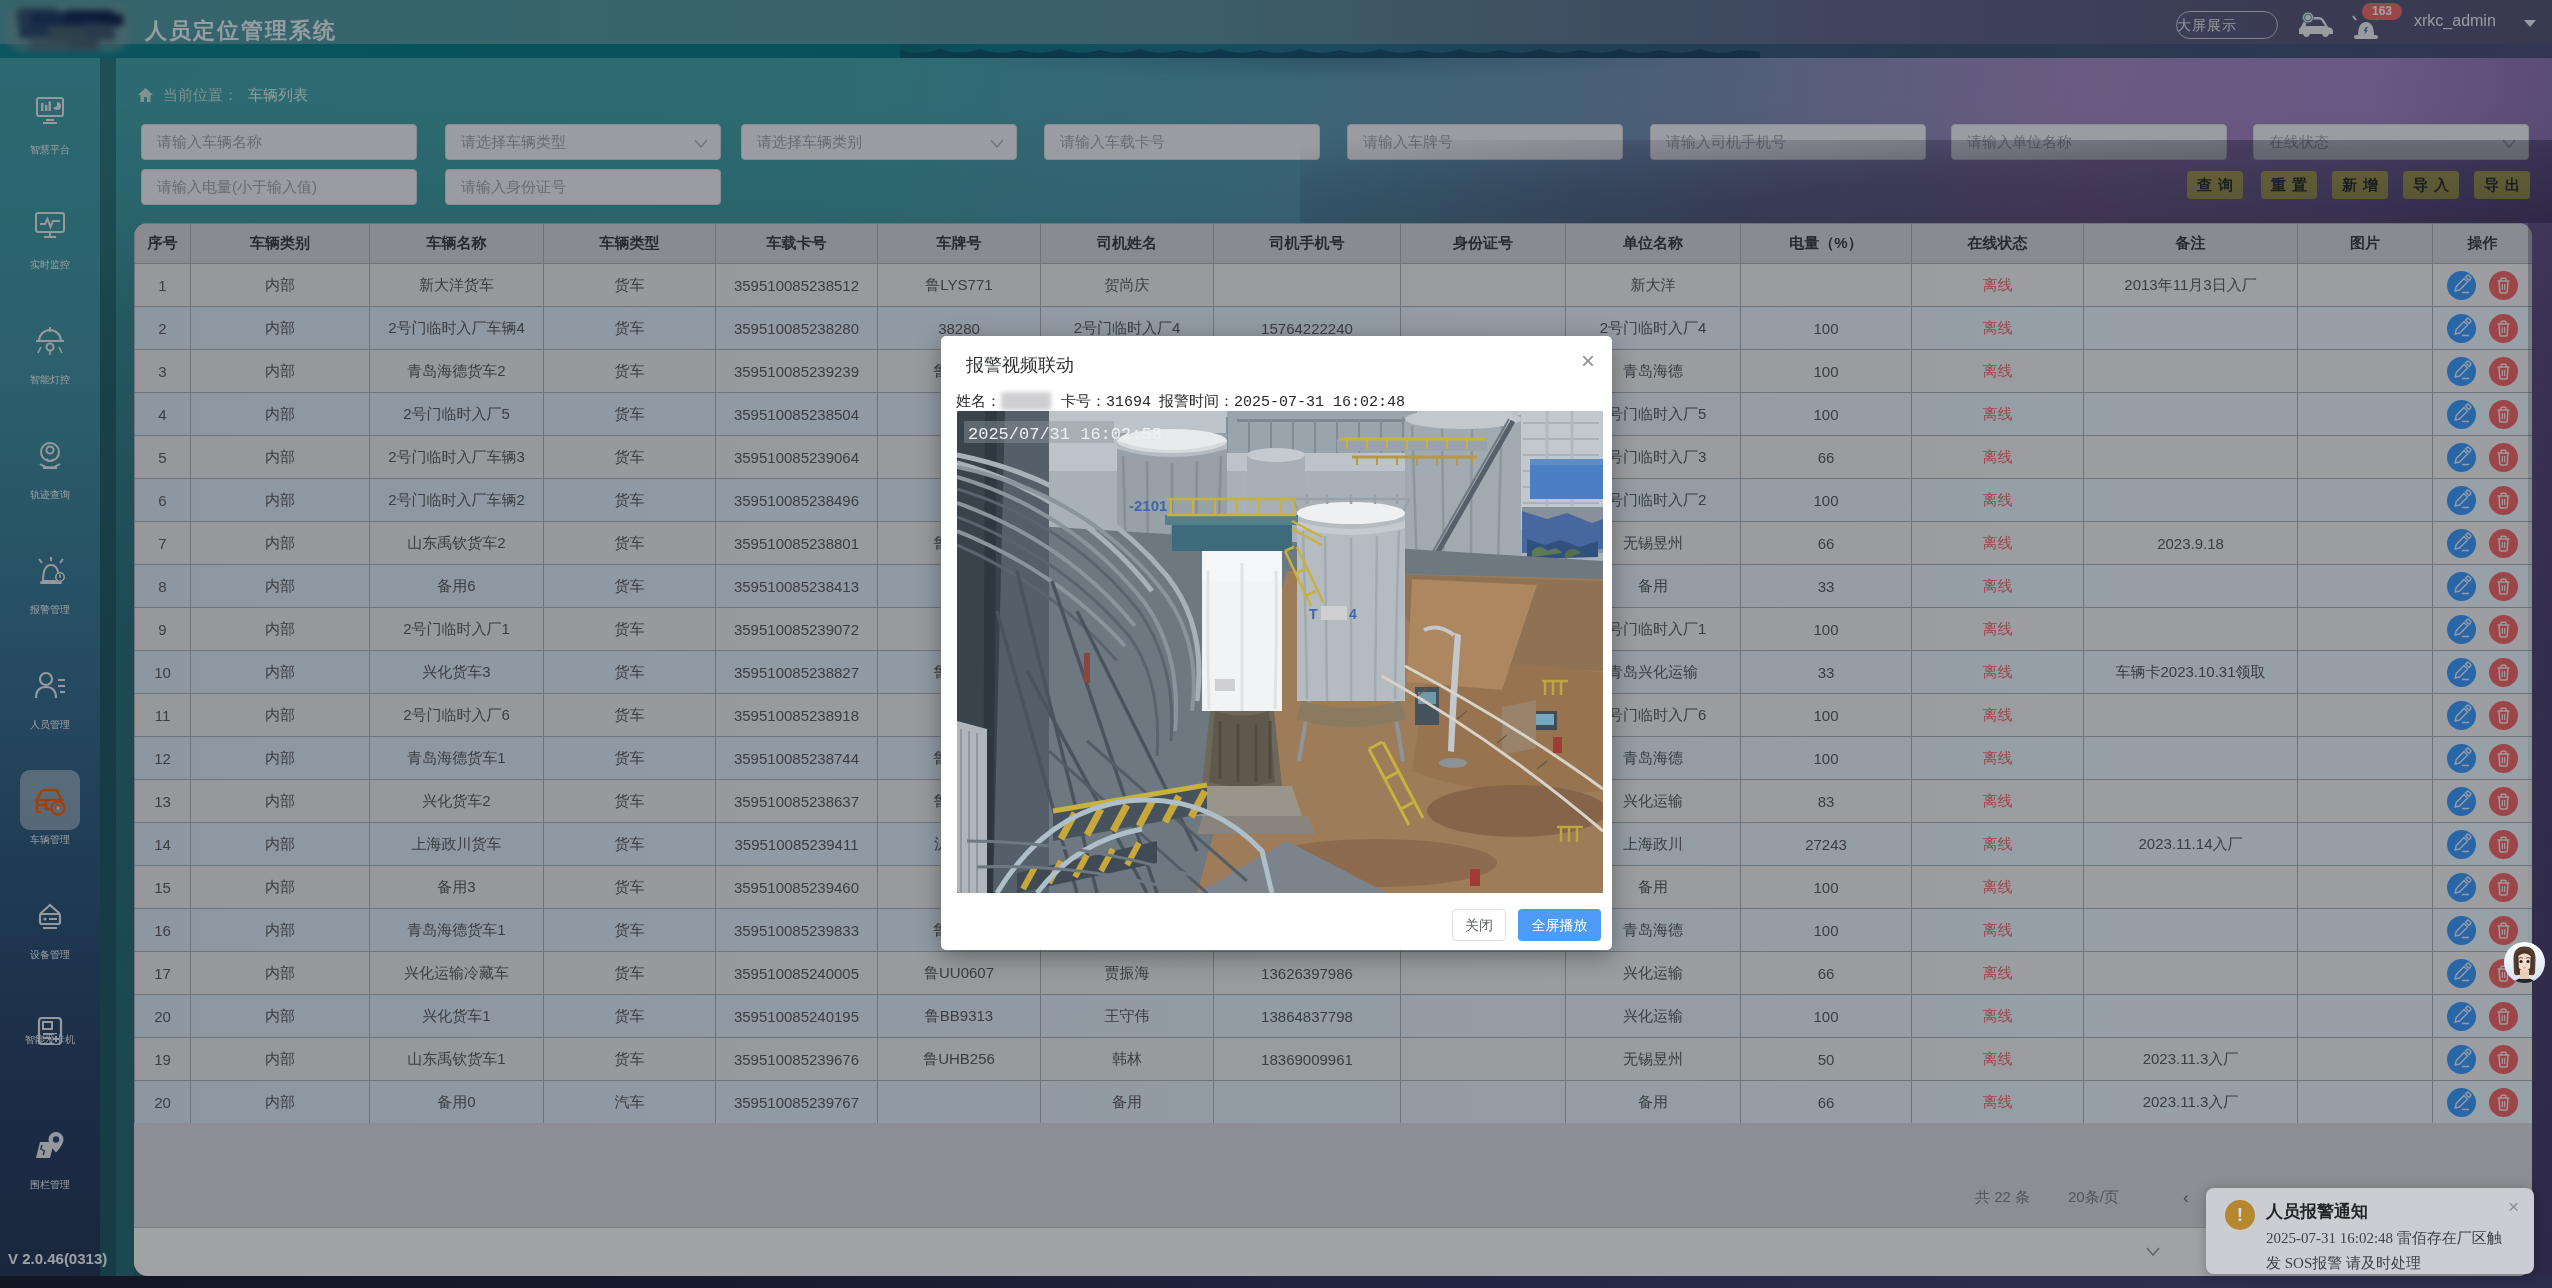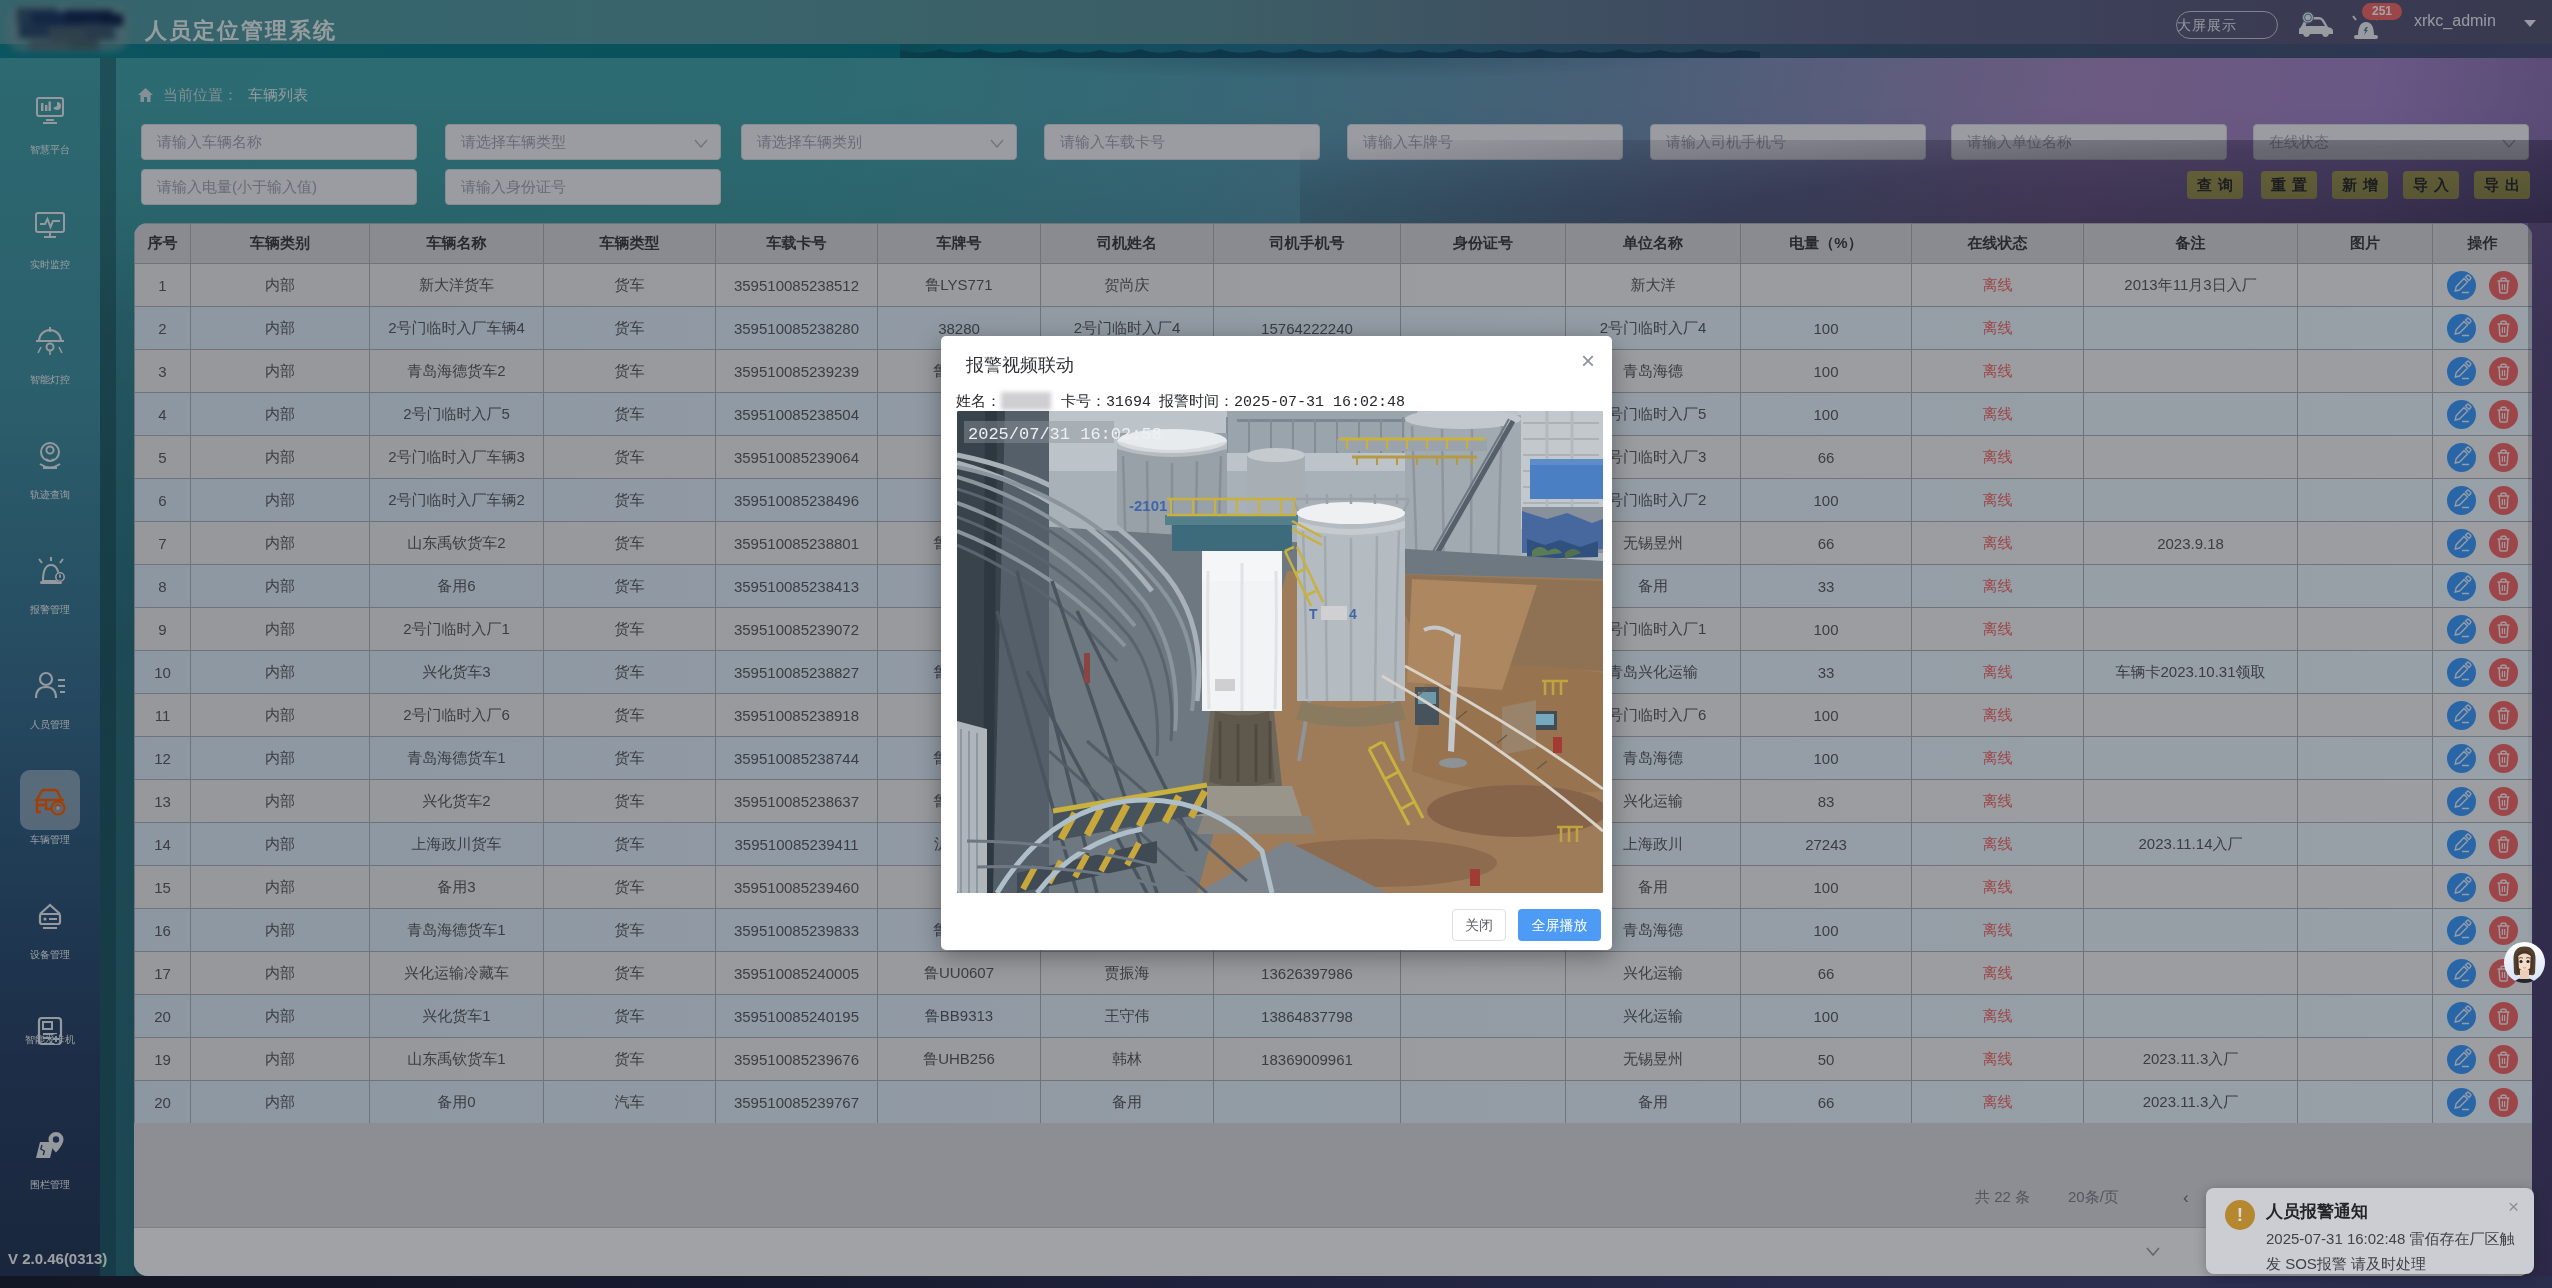--- a/index.html
+++ b/index.html
@@ -57,21 +57,21 @@
 .blurb{display:inline-block;width:50px;height:18px;background:#cfcfd1;filter:blur(2px);vertical-align:-4px;margin-right:10px;}
 #photo{position:absolute;left:957px;top:411px;width:646px;height:482px;overflow:hidden;border-radius:2px;}
 .mbtn1{position:absolute;left:1452px;top:909px;width:54px;height:32px;background:#fff;border:1px solid #dcdfe6;border-radius:4px;
  color:#5f6266;font-size:14px;text-align:center;line-height:30px;}
 .mbtn2{position:absolute;left:1518px;top:909px;width:83px;height:32px;background:#4d9bf5;border-radius:4px;
  color:#fff;font-size:14px;text-align:center;line-height:32px;}
 
 #notif{position:absolute;left:2206px;top:1188px;width:328px;height:86px;background:#cbcdd3;border-radius:8px;
  box-shadow:0 2px 12px rgba(0,0,0,0.25);}
 #notif .nt{position:absolute;left:60px;top:12px;font-size:17px;font-weight:bold;color:#232427;}
-#notif .nb{position:absolute;left:60px;top:38px;width:250px;font-size:15px;line-height:25px;color:#404247;}
+#notif .nb{position:absolute;left:60px;top:38px;width:250px;font-size:15px;line-height:25px;color:#404247;font-family:Liberation Serif, serif;}
 #notif .nx{position:absolute;left:302px;top:8px;font-size:19px;color:#8d9095;}
 #notif .ni{position:absolute;left:19px;top:12px;width:30px;height:30px;border-radius:50%;background:#b5872e;
  color:#dadade;font-size:19px;font-weight:bold;text-align:center;line-height:30px;}
 </style></head><body>
 <div id="page">
 
 <div id="topbar"></div>
     <div id="band"></div>
 <svg id="logo" viewBox="0 0 131 54">
       <rect x="2" y="2" width="122" height="48" rx="16" fill="#7c9aa0" opacity="0.55"></rect>
@@ -91,21 +91,21 @@
  <path d="M4 16 L8 8 Q9 6 12 6 L22 6 Q25 6 27 9 L31 16 L34 17 Q36 18 36 20 L36 23 L32 23 Q31 26 28.5 26 Q26 26 25 23 L13 23 Q12 26 9.5 26 Q7 26 6 23 L2 23 L2 19 Q2 17 4 16 Z M8.5 15 L28 15 L24.5 9.5 Q24 8.5 22 8.5 L12.5 8.5 Q11 8.5 10.5 10 Z" fill="#eef1f5"></path>
  <circle cx="11" cy="6.5" r="5.5" fill="#eef1f5" stroke="#5b80a0" stroke-width="1"></circle>
  <circle cx="11" cy="6.5" r="3.4" fill="none" stroke="#5b80a0" stroke-width="1"></circle>
 </svg>
 <svg class="abs" style="left:2348px;top:8px" width="36" height="32" viewBox="0 0 36 32">
  <path d="M10 28 Q10 14 18 14 Q26 14 26 28 Z" fill="#eef1f5"></path>
  <rect x="6" y="27" width="24" height="4" rx="2" fill="#eef1f5"></rect>
  <path d="M8 12 L5 8 M28 12 L31 8 M18 10 L18 5" stroke="#eef1f5" stroke-width="2" fill="none"></path>
  <path d="M18 19 l-2.5 4 h2 l-1.5 4 l4-5 h-2 l2-3 Z" fill="#5b80a0"></path>
 </svg>
-<div class="abs" style="left:2362px;top:3px;width:40px;height:17px;border-radius:9px;background:#f56c6c;color:#fdfdff;font-size:12px;font-weight:bold;text-align:center;line-height:17px;">251</div>
+<div class="abs" style="left:2362px;top:3px;width:40px;height:17px;border-radius:9px;background:#f56c6c;color:#fdfdff;font-size:12px;font-weight:bold;text-align:center;line-height:17px;">163</div>
 <div class="tuser">xrkc_admin</div>
 <div class="abs" style="left:2524px;top:20px;width:0;height:0;border-left:6px solid transparent;border-right:6px solid transparent;border-top:7px solid #eff1f7;"></div>
 
 <div id="side"></div>
 <div class="abs" style="left:100px;top:58px;width:16px;height:1230px;background:rgba(4,28,38,0.30)"></div>
 <div class="abs" style="left:100px;top:58px;width:34px;height:1218px;background:linear-gradient(180deg,rgba(36,130,140,0) 15%,rgba(36,130,140,0.14) 45%,rgba(40,140,150,0.26) 100%)"></div>
 <div class="sbox" style="top:770px"></div>
 <div class="abs" style="left:0;top:95px;width:100px;text-align:center;"><svg width="34" height="30" view#45a0a8ox="0 0 34 30">
         <rect x="4" y="3" width="26" height="18" rx="2" fill="none" stroke="#e9eef0" stroke-width="2"></rect>
         <rect x="8" y="8" width="2.4" height="8" fill="#e9eef0"></rect>

